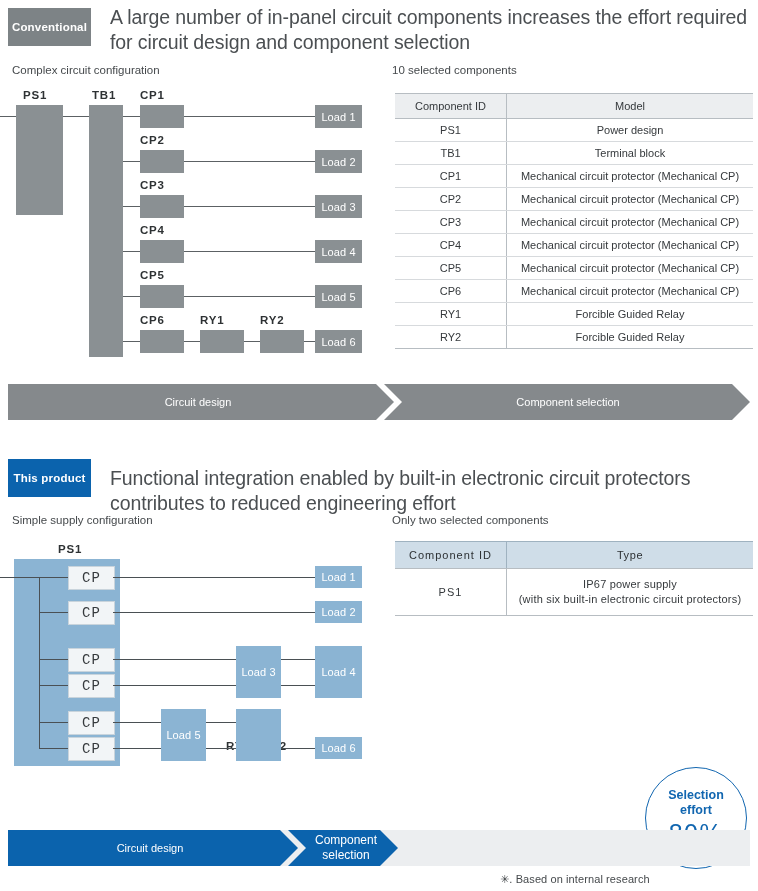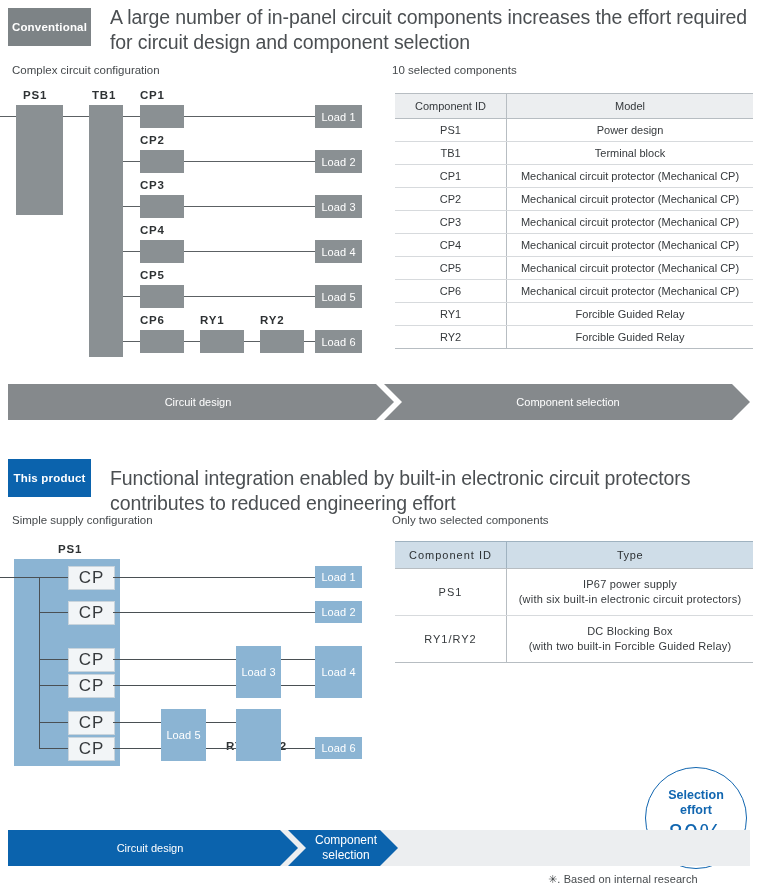--- a/index.html
+++ b/index.html
@@ -68,39 +68,39 @@
   .bbox{background:#8bb4d3;}
   .wbox{background:#f2f5f7;border:1px solid #c9d4dc;}
   .wire{background:#5c6164;}
   .wire-b{background:#4a5054;}
   .boxlabel{
     display:flex;align-items:center;justify-content:center;
     color:#ffffff;font-size:11px;letter-spacing:.1px;
   }
   .cplabel{
     display:flex;align-items:center;justify-content:center;
-    color:#35393c;font-size:17px;letter-spacing:1px;
+    color:#35393c;font-size:14px;letter-spacing:1px;font-family:Liberation Mono, monospace;
   }
   .tag{font-size:11.5px;font-weight:bold;color:#2e3234;letter-spacing:.8px;}
   .bar-text{
     display:flex;align-items:center;justify-content:center;
     color:#ffffff;font-size:11px;height:100%;
   }
 
   
   #selection-effort-badge{
     left:645px;top:767px;width:100px;height:100px;border-radius:50%;
     border:1.6px solid #1166b0;background:#ffffff;
     display:flex;flex-direction:column;align-items:center;justify-content:center;
     color:#1166b0;
   }
   #selection-effort-badge .ttl{font-size:12.5px;font-weight:bold;line-height:15px;text-align:center;}
   #selection-effort-badge .val{font-size:25px;font-weight:normal;letter-spacing:1.5px;margin-top:1px;}
 
-  .footnote{left:500px;top:873px;font-size:11px;color:#45494c;letter-spacing:.1px;margin-left:48px;}
+  .footnote{left:500px;top:873px;font-size:11px;color:#45494c;letter-spacing:.1px;}
 </style>
 </head>
 <body>
 
 <div class="abs badge badge-conv">Conventional</div>
 
 <div class="abs headline h-conv">A large number of in-panel circuit components increases the effort required for circuit design and component selection</div>
 
 <div class="abs sublabel sl-a">Complex circuit configuration</div>
 <div class="abs sublabel sl-b">10 selected components</div>
@@ -288,27 +288,20 @@
       <th class="c-id">Component ID</th>
       <th>Type</th>
     </tr>
   </thead>
   <tbody>
     <tr>
       <td class="c-id">PS1</td>
       <td>
         <div>IP67 power supply</div>
         <div>(with six built-in electronic circuit protectors)</div>
-      </td>
-    </tr>
-    <tr>
-      <td class="c-id">RY1/RY2</td>
-      <td>
-        <div>DC Blocking Box</div>
-        <div>(with two built-in Forcible Guided Relay)</div>
       </td>
     </tr>
   </tbody>
 </table>
 
 <div class="abs" id="selection-effort-badge">
   <div class="ttl">
     <div>Selection</div>
     <div>effort</div>
   </div>

